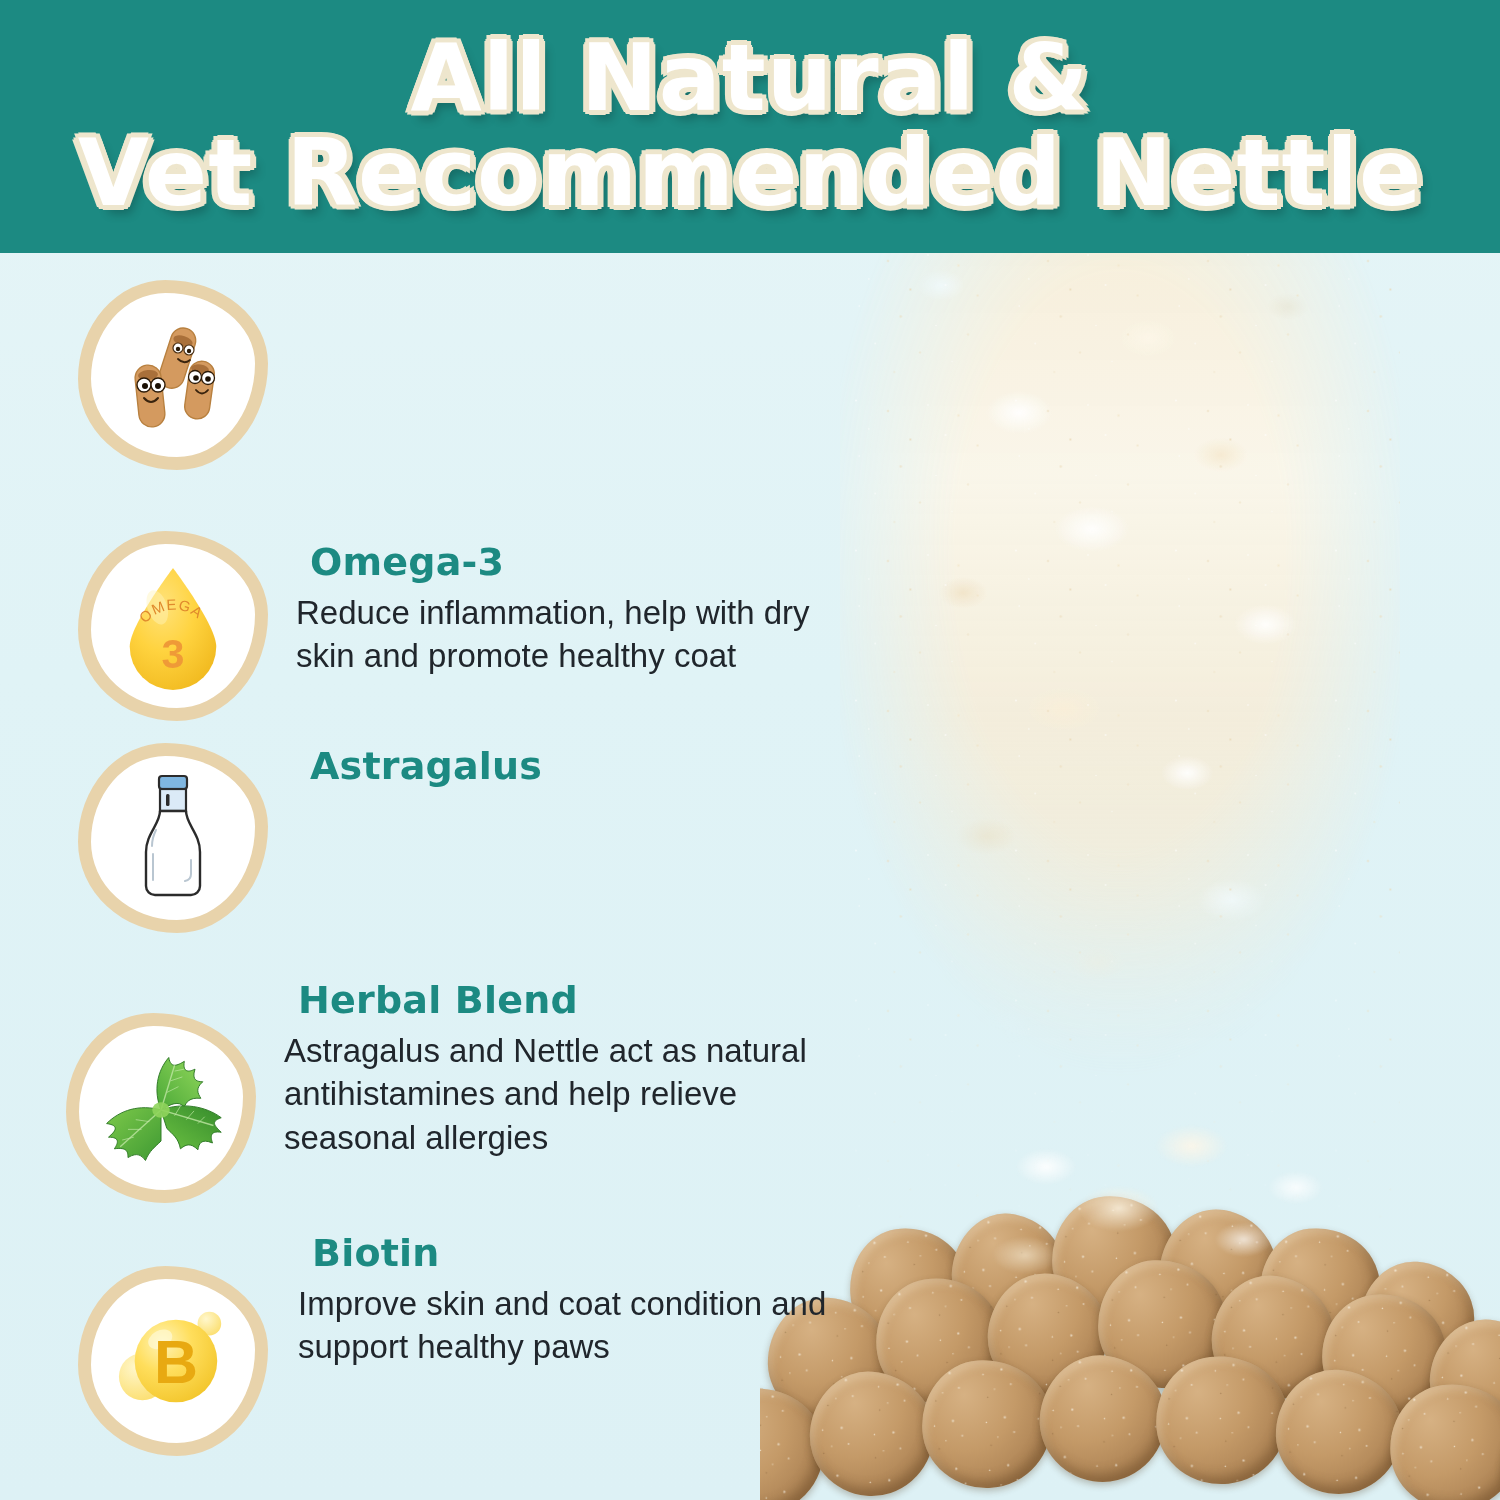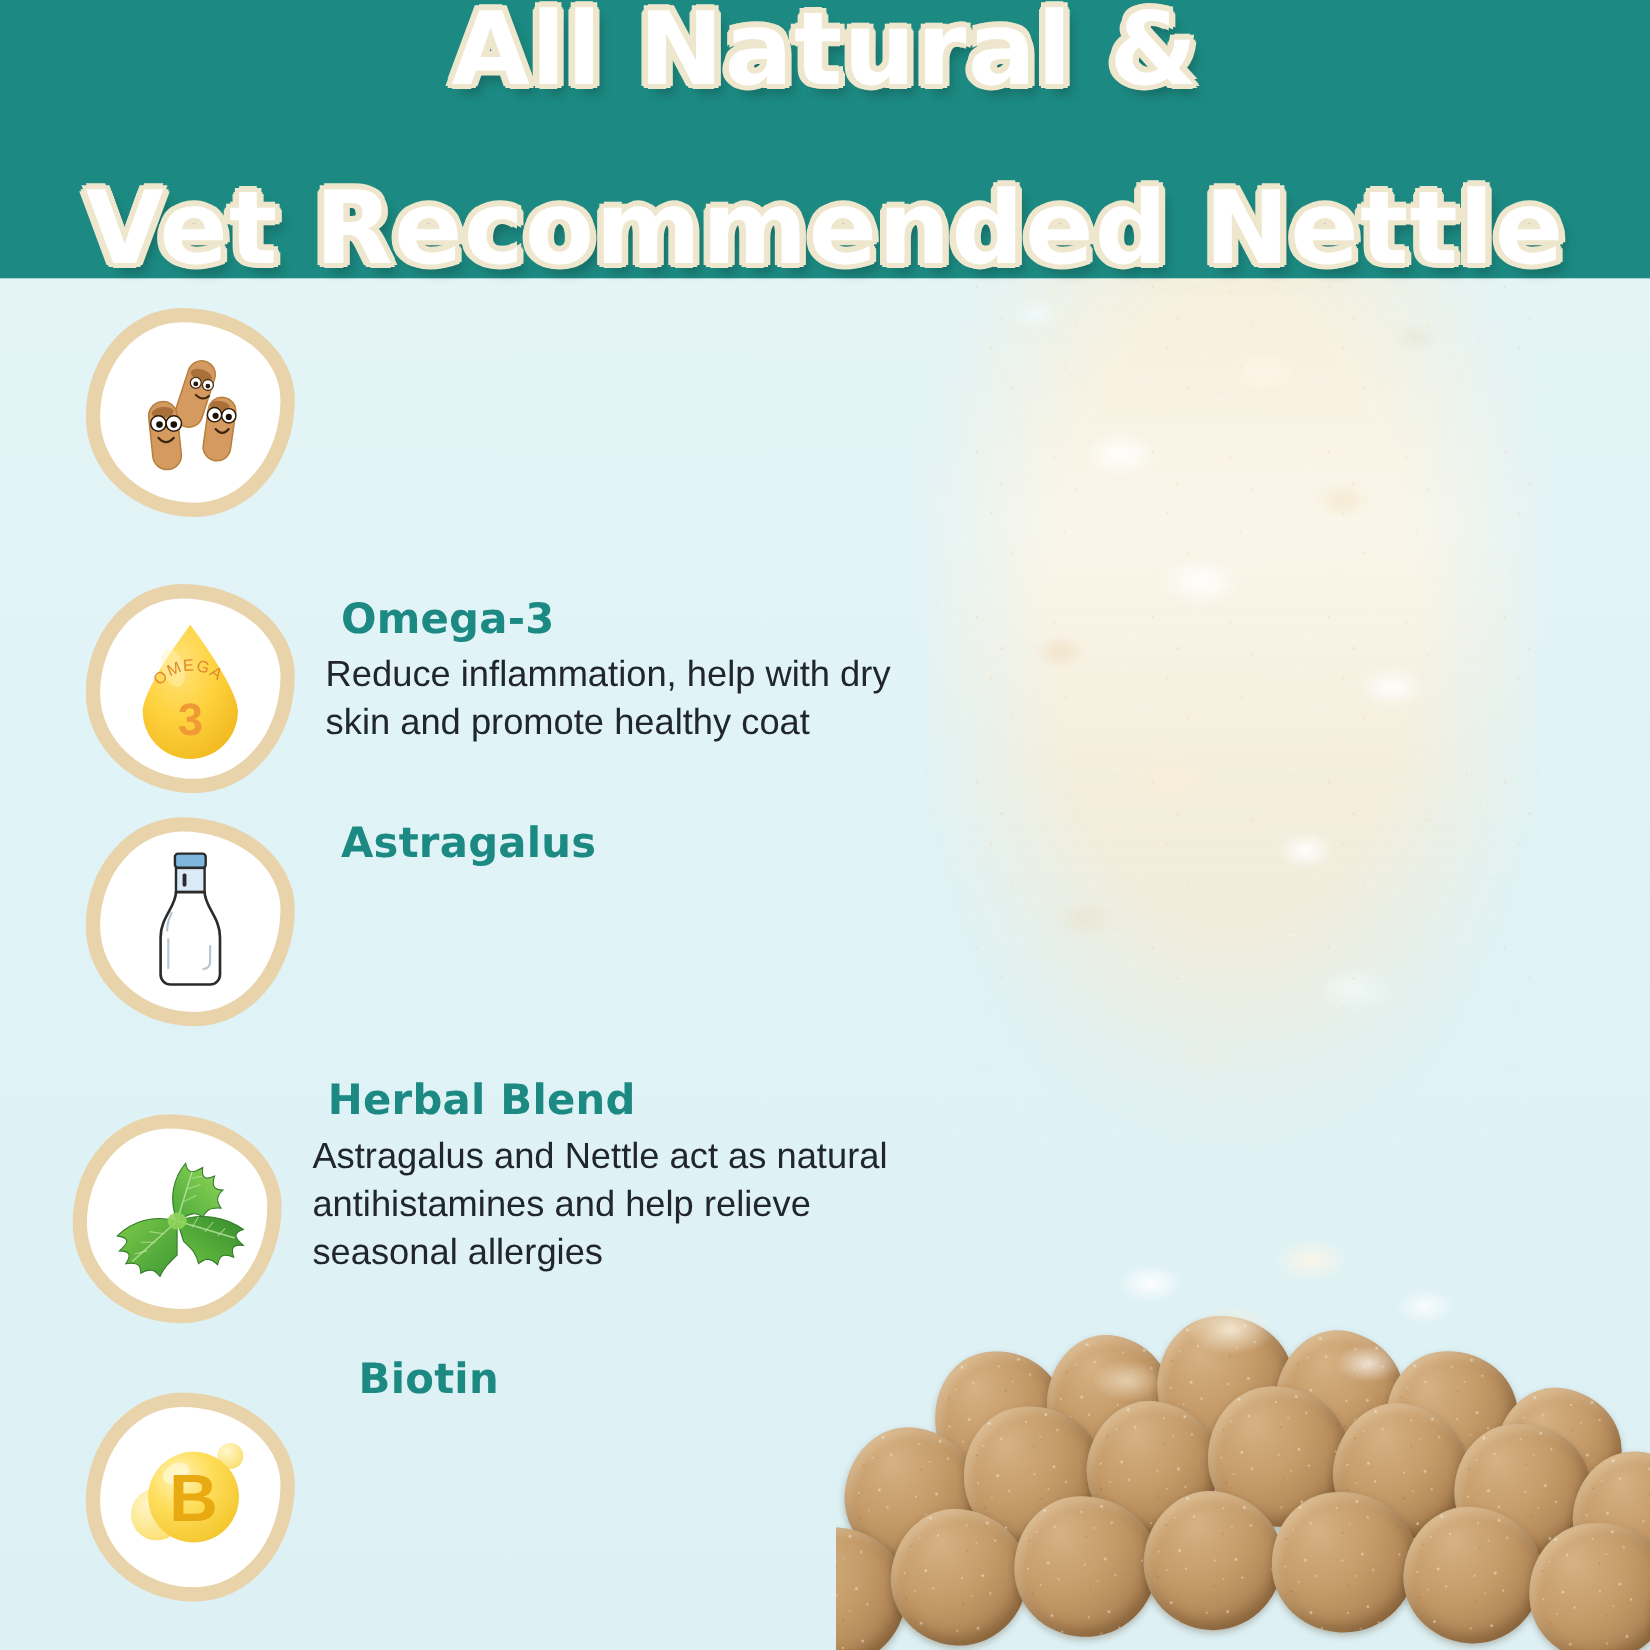--- a/index.html
+++ b/index.html
@@ -17,21 +17,21 @@
     background:linear-gradient(180deg,#e6f5f7 0%,#e0f3f6 45%,#ddf1f5 100%);
     overflow:hidden;
   }
 
   
   .banner{
     position:absolute; left:0; top:0;
     width:1500px; height:253px;
     background:#1c8a82;
     display:flex; flex-direction:column;
-    align-items:center; justify-content:space-between;
+    align-items:center; justify-content:center;
     gap:4px;
     z-index:6;
   }
   .banner-line{
     font-family:"DejaVu Sans", sans-serif;
     font-weight:700;
     color:#ffffff;
     letter-spacing:1px;
     line-height:.98;
     white-space:nowrap;
@@ -213,21 +213,21 @@
   
   .feat-0{ left:78px;  top:25px;  }
   .feat-0 .f-text{ margin-left:28px; }
   .feat-1{ left:78px;  top:248px; }
   .feat-1 .f-text{ margin-left:28px;margin-top:36px; }
   .feat-2{ left:78px;  top:488px; }
   .feat-2 .f-text{ margin-left:28px; }
   .feat-3{ left:66px;  top:722px; }
   .feat-3 .f-text{ margin-left:28px; }
   .feat-4{ left:78px;  top:975px; }
-  .feat-4 .f-text{ margin-left:44px; }
+  .feat-4 .f-text{ margin-left:30px; }
 
   .feat-0 .badge{ margin-top:2px; }
   .feat-1 .badge{ margin-top:30px; }
   .feat-2 .badge{ margin-top:2px; }
   .feat-3 .badge{ margin-top:38px; }
   .feat-4 .badge{ margin-top:38px; }
 
   .feat-1 .f-title, .feat-2 .f-title,
   .feat-3 .f-title, .feat-4 .f-title{ margin-left:14px; }
   .feat-3 .f-title{ margin-left:14px; }
@@ -425,17 +425,18 @@
             <circle cx="34" cy="76" r="24" fill="url(#bg2)"></circle>
             <circle cx="102" cy="22" r="12" fill="url(#bg2)"></circle>
             <circle cx="68" cy="60" r="42" fill="url(#bg1)"></circle>
             <ellipse cx="52" cy="38" rx="13" ry="9" fill="#fffbe0" opacity=".6" transform="rotate(-28 52 38)"></ellipse>
             <text x="68" y="82" text-anchor="middle" font-family="Liberation Sans, sans-serif" font-size="62" font-weight="700" fill="#e8a911">B</text>
           </svg>
         </div>
       </div>
       <div class="f-text">
         <div class="f-title">Biotin</div>
+        <div class="f-desc">Improve skin and coat condition and support healthy paws</div>
       </div>
     </div>
 
   </div>
 </div>
 
 </body></html>

